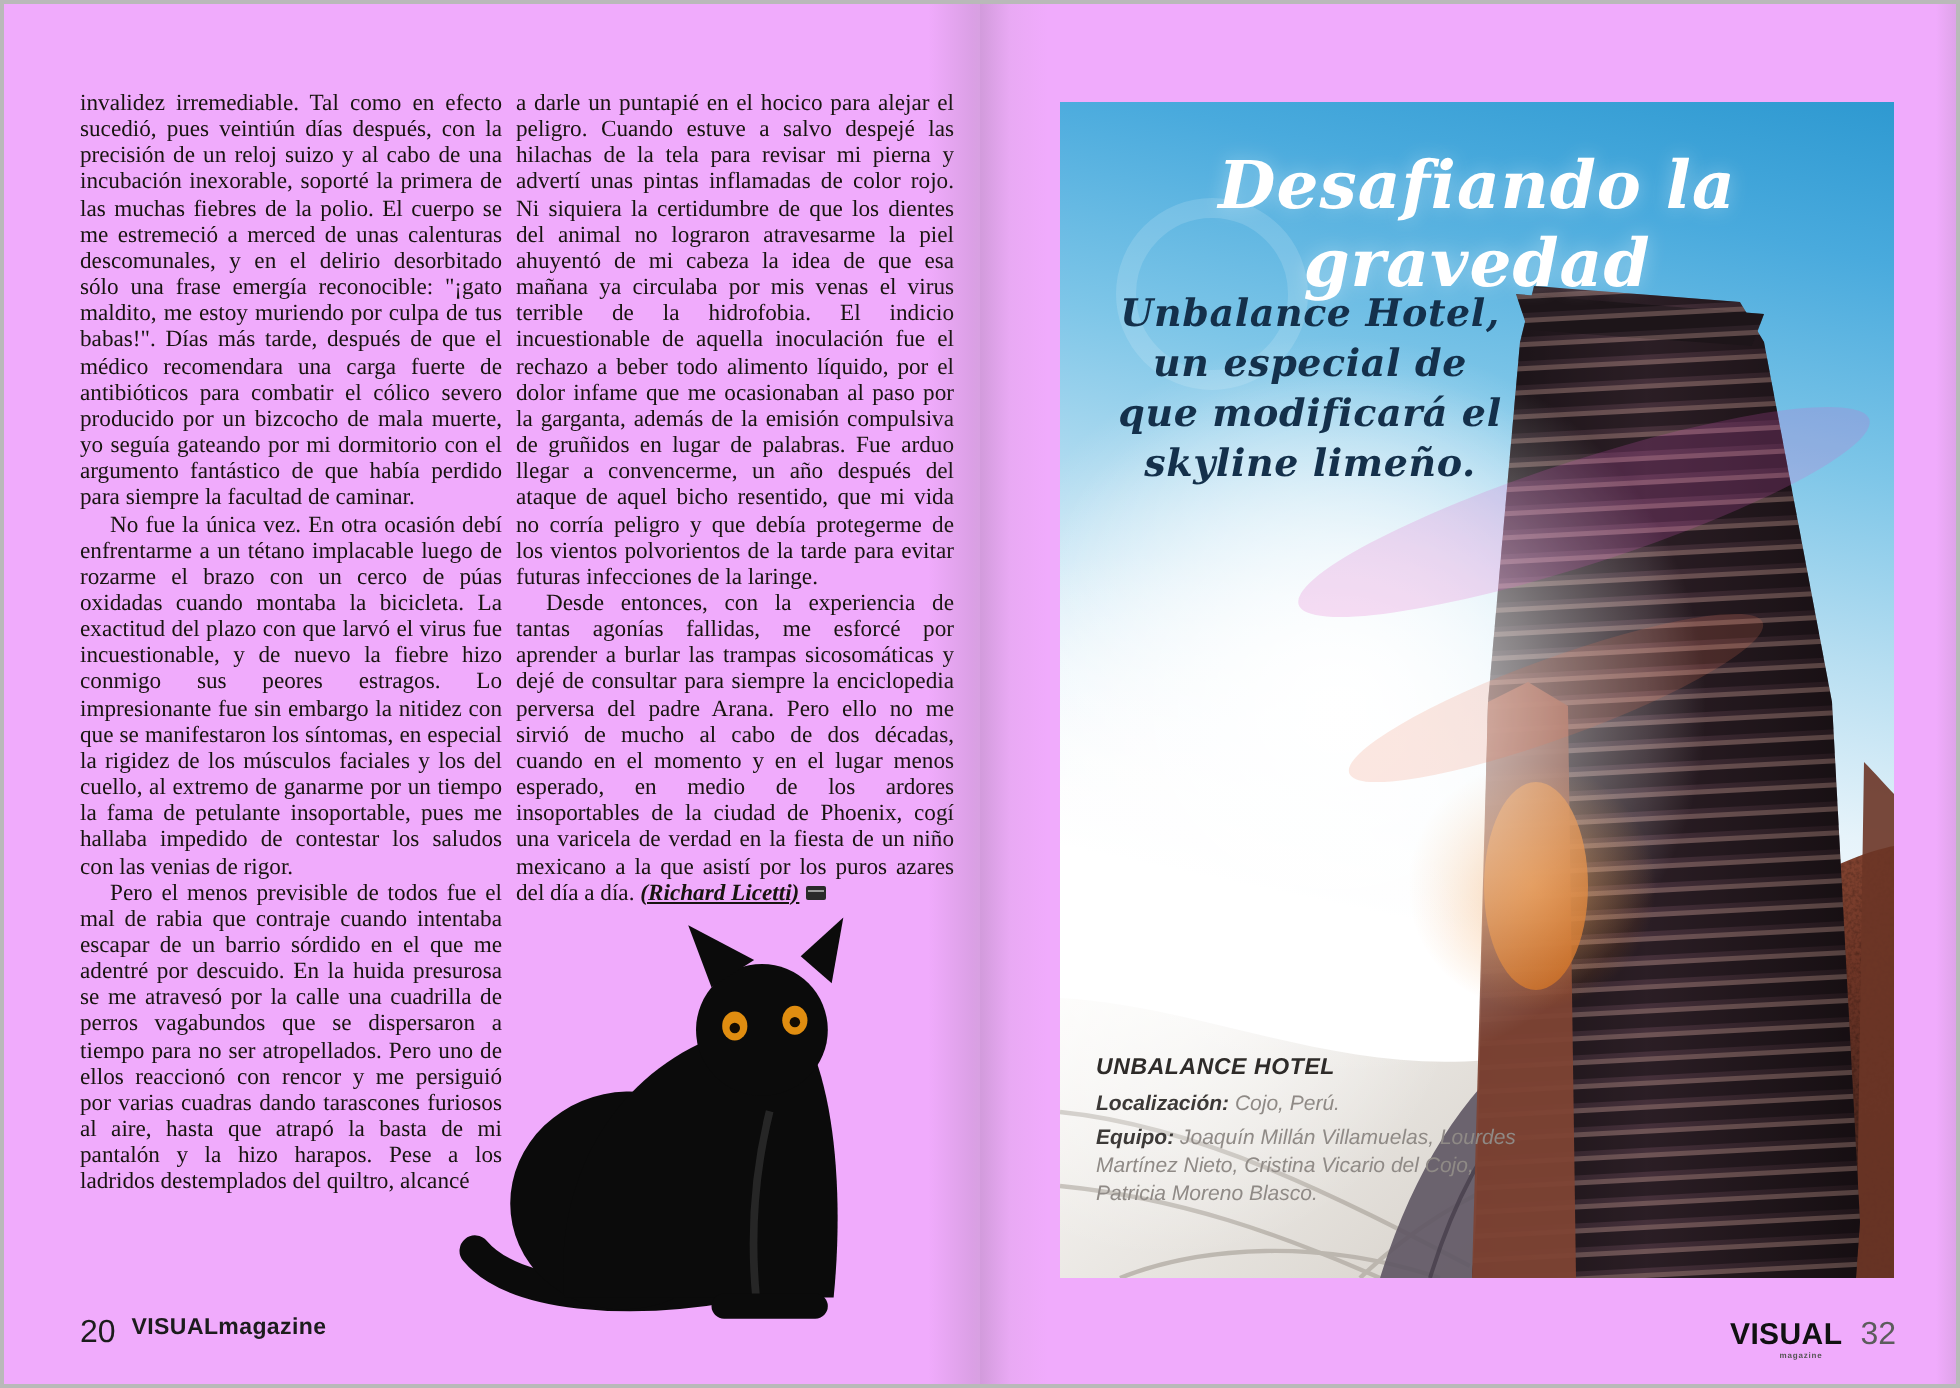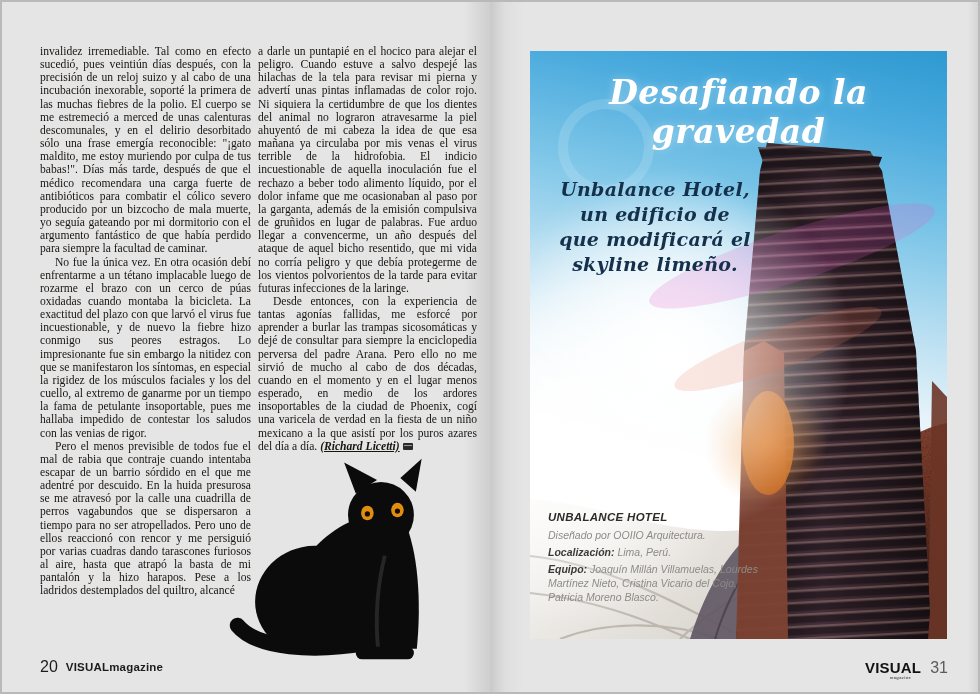--- a/index.html
+++ b/index.html
@@ -2,21 +2,21 @@
 <html><head>
 <meta charset="utf-8">
 <style>
   html,body{margin:0;padding:0;background:#ffffff;}
   .frame{
     position:relative;width:976px;height:690px;
     border:2px solid #b9b9b9;overflow:hidden;
     font-family:"Liberation Serif", serif;background:#fdfdfd;
   }
   .spread{position:relative;width:100%;height:100%;display:flex;}
-  .page{position:relative;width:488px;height:100%;background:#e5e5e5;}
+  .page{position:relative;width:488px;height:100%;background:#f0abfc;}
   
   .page.left::after{content:"";position:absolute;top:0;right:0;width:26px;height:100%;
     background:linear-gradient(to right,rgba(0,0,0,0) 0%,rgba(90,90,90,0.14) 85%,rgba(120,120,120,0.20) 100%);pointer-events:none;}
   .page.right::before{content:"";position:absolute;top:0;left:0;width:34px;height:100%;
     background:linear-gradient(to right,rgba(90,90,90,0.20) 0%,rgba(150,150,150,0.08) 45%,rgba(0,0,0,0) 100%);pointer-events:none;}
   .page.right::after{content:"";position:absolute;top:0;right:0;width:10px;height:100%;
     background:linear-gradient(to left,rgba(120,120,120,0.15),rgba(0,0,0,0));pointer-events:none;}
 
   
   .columns{position:absolute;top:43px;left:38px;display:flex;gap:7px;}
@@ -26,21 +26,21 @@
   .col p.ind{text-indent:15px;}
   .author{font-weight:bold;font-style:italic;text-decoration:underline;}
   .endmark{display:inline-block;width:10px;height:7px;background:#2a2a2a;border-radius:1px;
     vertical-align:baseline;position:relative;top:0px;}
   .endmark::after{content:"";display:block;margin:2px 1px;height:1px;background:#9a9a9a;}
 
   
   .cat{position:absolute;right:16px;bottom:28px;width:252px;height:207px;}
 
   
-  .footer-left{position:absolute;left:38px;bottom:16px;display:flex;align-items:center;gap:8px;
+  .footer-left{position:absolute;left:38px;bottom:16px;display:flex;align-items:flex-start;gap:8px;
     font-family:"Liberation Sans",sans-serif;color:#1c1c1c;}
   .footer-left .pagenum{font-size:16px;font-weight:400;}
   .footer-left .mag{font-size:11.5px;font-weight:700;letter-spacing:0.2px;}
   .footer-right{position:absolute;right:30px;bottom:15px;display:flex;align-items:flex-start;gap:9px;
     font-family:Liberation Sans, sans-serif;}
   .visual-logo{position:relative;font-size:15px;font-weight:700;color:#111;letter-spacing:0.2px;}
   .logo-sub{position:absolute;right:10px;bottom:-4px;font-size:4px;font-weight:700;color:#555;letter-spacing:0.4px;}
   .footer-right .pagenum{font-size:16px;color:#5c5c5c;font-weight:400;}
 
   
@@ -55,21 +55,21 @@
     border:10px solid rgba(255,255,255,0.14);box-sizing:border-box;}
   .headline{
     position:absolute;top:22px;left:0;width:100%;text-align:center;
     font-family:"DejaVu Serif",serif;font-style:italic;font-weight:bold;
     font-size:33px;color:#ffffff;letter-spacing:0.5px;
     text-shadow:0 0 10px rgba(255,255,255,0.35);
   }
   .deck{
     position:absolute;top:94px;left:10px;width:230px;text-align:center;
     font-family:"DejaVu Serif",serif;font-style:italic;font-weight:bold;
-    font-size:19px;line-height:25px;color:#14304b;letter-spacing:0.3px;margin-top:32px;
+    font-size:19px;line-height:25px;color:#14304b;letter-spacing:0.3px;
   }
   .scene{position:absolute;left:0;top:0;width:417px;height:588px;}
   .infobox{
     position:absolute;left:18px;bottom:32px;width:215px;
     font-family:"Liberation Sans",sans-serif;color:#8f8a86;font-size:10.5px;line-height:14px;font-style:italic;
   }
   .infobox .title{font-size:11.5px;font-weight:700;color:#2e2b29;letter-spacing:0.3px;margin-bottom:4px;}
   .infobox .lbl{font-weight:700;color:#3c3937;}
   .infobox .row{margin-bottom:3px;}
 </style>
@@ -198,42 +198,41 @@
           <circle cx="138" cy="302" r="185" fill="url(#glareWhite)"></circle>
           <circle cx="52" cy="428" r="150" fill="url(#glareWhite)" opacity="0.8"></circle>
           <ellipse cx="262" cy="205" rx="150" ry="26" fill="#e05ac8" opacity="0.20" transform="rotate(-18 262 205)"></ellipse>
           <ellipse cx="248" cy="298" rx="110" ry="20" fill="#f0785a" opacity="0.18" transform="rotate(-20 248 298)"></ellipse>
         </svg>
 
         <div class="headline">Desafiando la gravedad</div>
 
         <div class="deck">
           <div>Unbalance Hotel,</div>
-          <div>un edificio de</div>
+          <div>un especial de</div>
           <div>que modificará el</div>
           <div>skyline limeño.</div>
         </div>
 
         <div class="infobox">
           <div class="title">UNBALANCE HOTEL</div>
-          <div class="row">Diseñado por OOIIO Arquitectura.</div>
           <div class="row">
             <span class="lbl">Localización:</span>
-            <span>Lima, Perú.</span>
+            <span>Cojo, Perú.</span>
           </div>
           <div class="row">
             <span class="lbl">Equipo:</span>
             <span>Joaquín Millán Villamuelas, Lourdes Martínez Nieto, Cristina Vicario del Cojo, Patricia Moreno Blasco.</span>
           </div>
         </div>
       </div>
 
       <div class="footer-right">
         <span class="visual-logo">
           <span>VISUAL</span>
           <span class="logo-sub">magazine</span>
         </span>
-        <span class="pagenum">31</span>
+        <span class="pagenum">32</span>
       </div>
     </div>
 
   </div>
 </div>
 
 </body></html>

